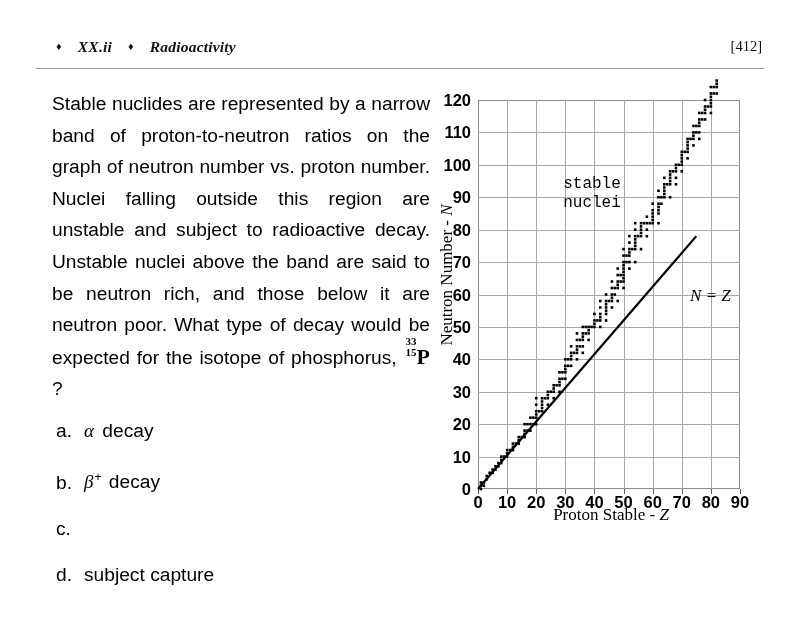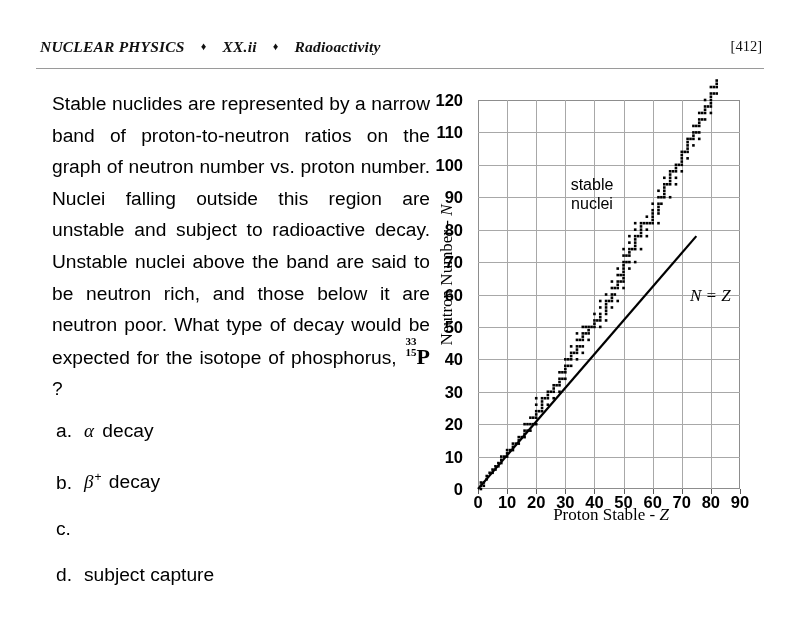--- a/index.html
+++ b/index.html
@@ -185,21 +185,21 @@
   .gridline-v, .gridline-h {
     position: absolute;
     background: #a8a8a8;
   }
   .gridline-v { width: 1px; top: 0; height: 100%; }
   .gridline-h { height: 1px; left: 0; width: 100%; }
 
   .ytick-label {
     position: absolute;
     right: 100%;
-    margin-right: 15px;
+    margin-right: 7px;
     transform: translateY(-50%);
     font-family: "Liberation Sans", sans-serif;
     font-weight: bold;
     font-size: 16.5px;
     white-space: nowrap;
   }
   .xtick-label {
     position: absolute;
     top: 100%;
     margin-top: 4px;
@@ -218,40 +218,39 @@
 
   #dots { position: absolute; left: 0; top: 0; width: 100%; height: 100%; overflow: visible; }
   #nz-line { position: absolute; left: 0; top: 0; width: 100%; height: 100%; overflow: visible; }
 
   #ann-stable {
     position: absolute;
     left: 68px;
     top: 75px;
     width: 92px;
     text-align: center;
-    font-family: Liberation Sans, sans-serif;
+    font-family: Liberation Mono, monospace;
     font-size: 16px;
     line-height: 19px;
   }
   #ann-nz {
     position: absolute;
     left: 212px;
     top: 186px;
     font-family: "Liberation Serif", serif;
     font-style: italic;
     font-size: 17px;
     white-space: nowrap;
   }
 </style>
 </head>
 <body>
 
 <div id="header">
   <div id="hdr-left">
-    <span class="hdr-text">NUCLEAR PHYSICS</span>
     <span class="hdr-text hdr-diamond">♦</span>
     <span class="hdr-text">XX.ii</span>
     <span class="hdr-text hdr-diamond">♦</span>
     <span class="hdr-text">Radioactivity</span>
   </div>
   <div id="hdr-page">[412]</div>
 </div>
 <div id="hdr-rule"></div>
 
 <div id="question">

